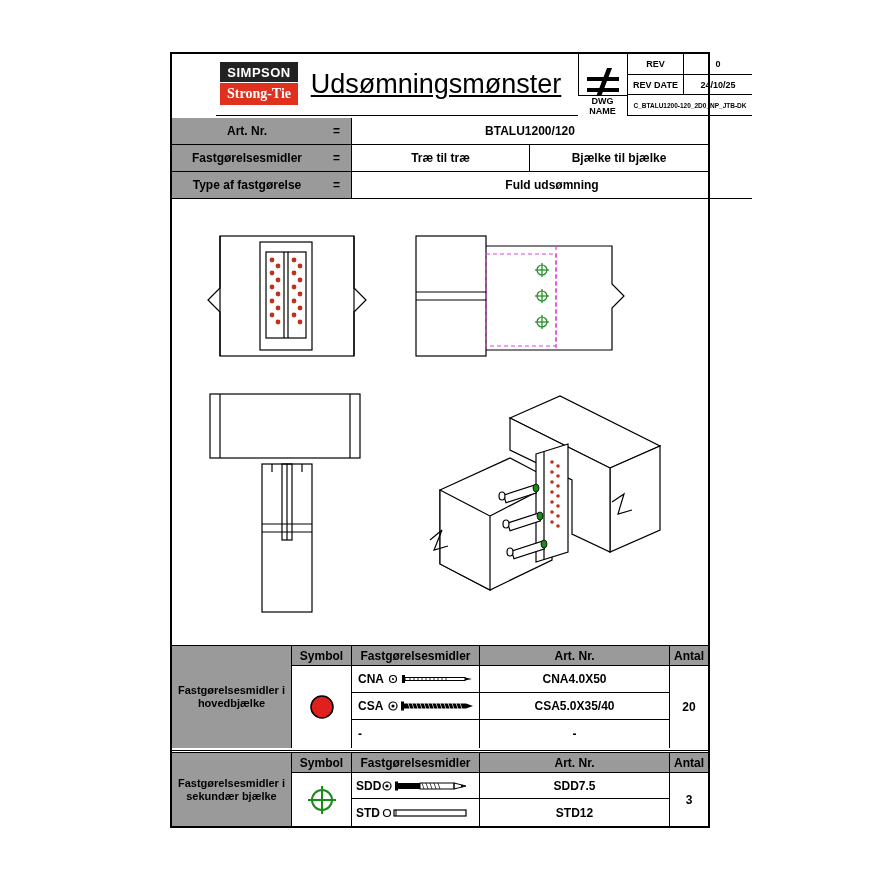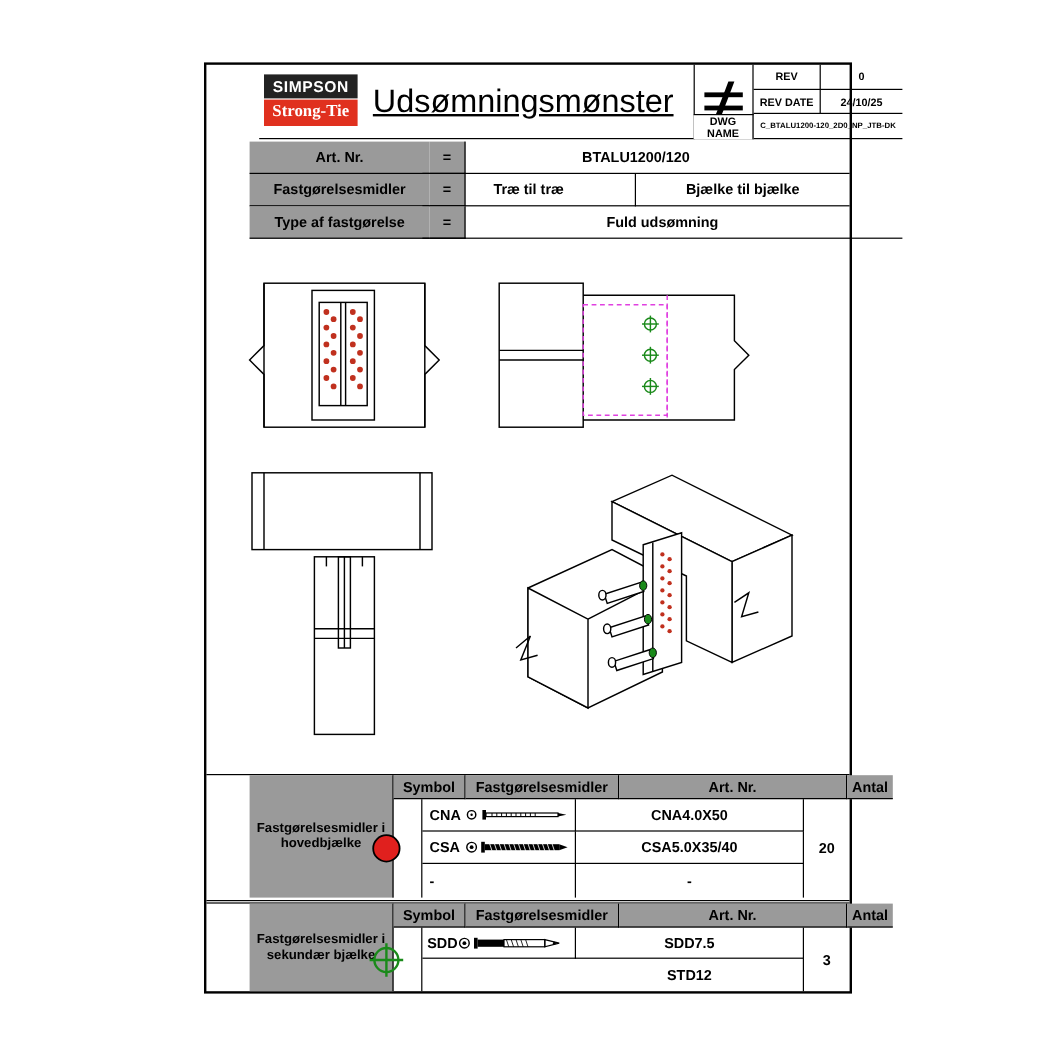--- a/index.html
+++ b/index.html
@@ -1,21 +1,21 @@
 <!DOCTYPE html>
 <html><head>
 <meta charset="utf-8">
 <style>
   html, body { margin: 0; padding: 0; background: #ffffff; }
   body { width: 880px; height: 880px; position: relative; font-family: "Liberation Sans", sans-serif; }
   .sheet { position: absolute; left: 170px; top: 52px; width: 540px; height: 776px; border: 2px solid #000; box-sizing: border-box; }
   .abs { position: absolute; box-sizing: border-box; }
   .gray { background: #9a9a9a; }
   .ctr { display: flex; align-items: center; justify-content: center; text-align: center; }
-  .lbl { font-size: 12px; font-weight: bold; color: #000; margin-left: 36px; }
+  .lbl { font-size: 12px; font-weight: bold; color: #000; }
   .val { font-size: 12px; font-weight: bold; color: #000; }
   .logo-top { background: #222; color: #fff; font-weight: bold; font-size: 13px; letter-spacing: 0.5px; }
   .logo-bot { background: #e0301e; color: #fff; font-weight: bold; font-family: "Liberation Serif", serif; font-size: 14px; }
   .title { font-size: 27px; text-decoration: underline; color: #000; }
   .small { font-size: 9px; font-weight: bold; }
   .tiny { font-size: 6.5px; font-weight: bold; }
   svg { display: block; }
 </style>
 </head>
 <body>
@@ -245,18 +245,26 @@
         <rect x="13" y="1.5" width="3" height="9" fill="#000"></rect>
         <rect x="16" y="3" width="22" height="6" fill="#000"></rect>
         <rect x="38" y="3" width="34" height="6" fill="none" stroke="#000" stroke-width="1"></rect>
         <path d="M40 3 l2 6 M44 3 l2 6 M48 3 l2 6 M52 3 l2 6 M56 3 l2 6" stroke="#000" stroke-width="0.7"></path>
         <polygon points="72,3 84,6 72,9" fill="none" stroke="#000" stroke-width="1"></polygon>
         <circle cx="80" cy="6" r="1.2" fill="#000"></circle>
       </svg>
     </div>
     <div class="abs val ctr" style="left:308px;top:20px;width:190px;height:26px;border-right:1.5px solid #000;border-bottom:1.5px solid #000;">SDD7.5</div>
 
+    <div class="abs" style="left:180px;top:46px;width:128px;height:27px;border-right:1.5px solid #000;display:flex;align-items:center;padding-left:4px;">
+      <span class="val" style="width:26px;">STD</span>
+      <svg width="92" height="12" viewBox="0 0 92 12">
+        <circle cx="5" cy="6" r="3.5" fill="none" stroke="#000" stroke-width="1.2"></circle>
+        <rect x="12" y="3" width="72" height="6" fill="none" stroke="#000" stroke-width="1.2"></rect>
+        <line x1="14" y1="3" x2="14" y2="9" stroke="#000" stroke-width="1"></line>
+      </svg>
+    </div>
     <div class="abs val ctr" style="left:308px;top:46px;width:190px;height:27px;border-right:1.5px solid #000;">STD12</div>
 
     <div class="abs val ctr" style="left:498px;top:20px;width:38px;height:53px;">3</div>
   </div>
 
 </div>
 
 </body></html>

